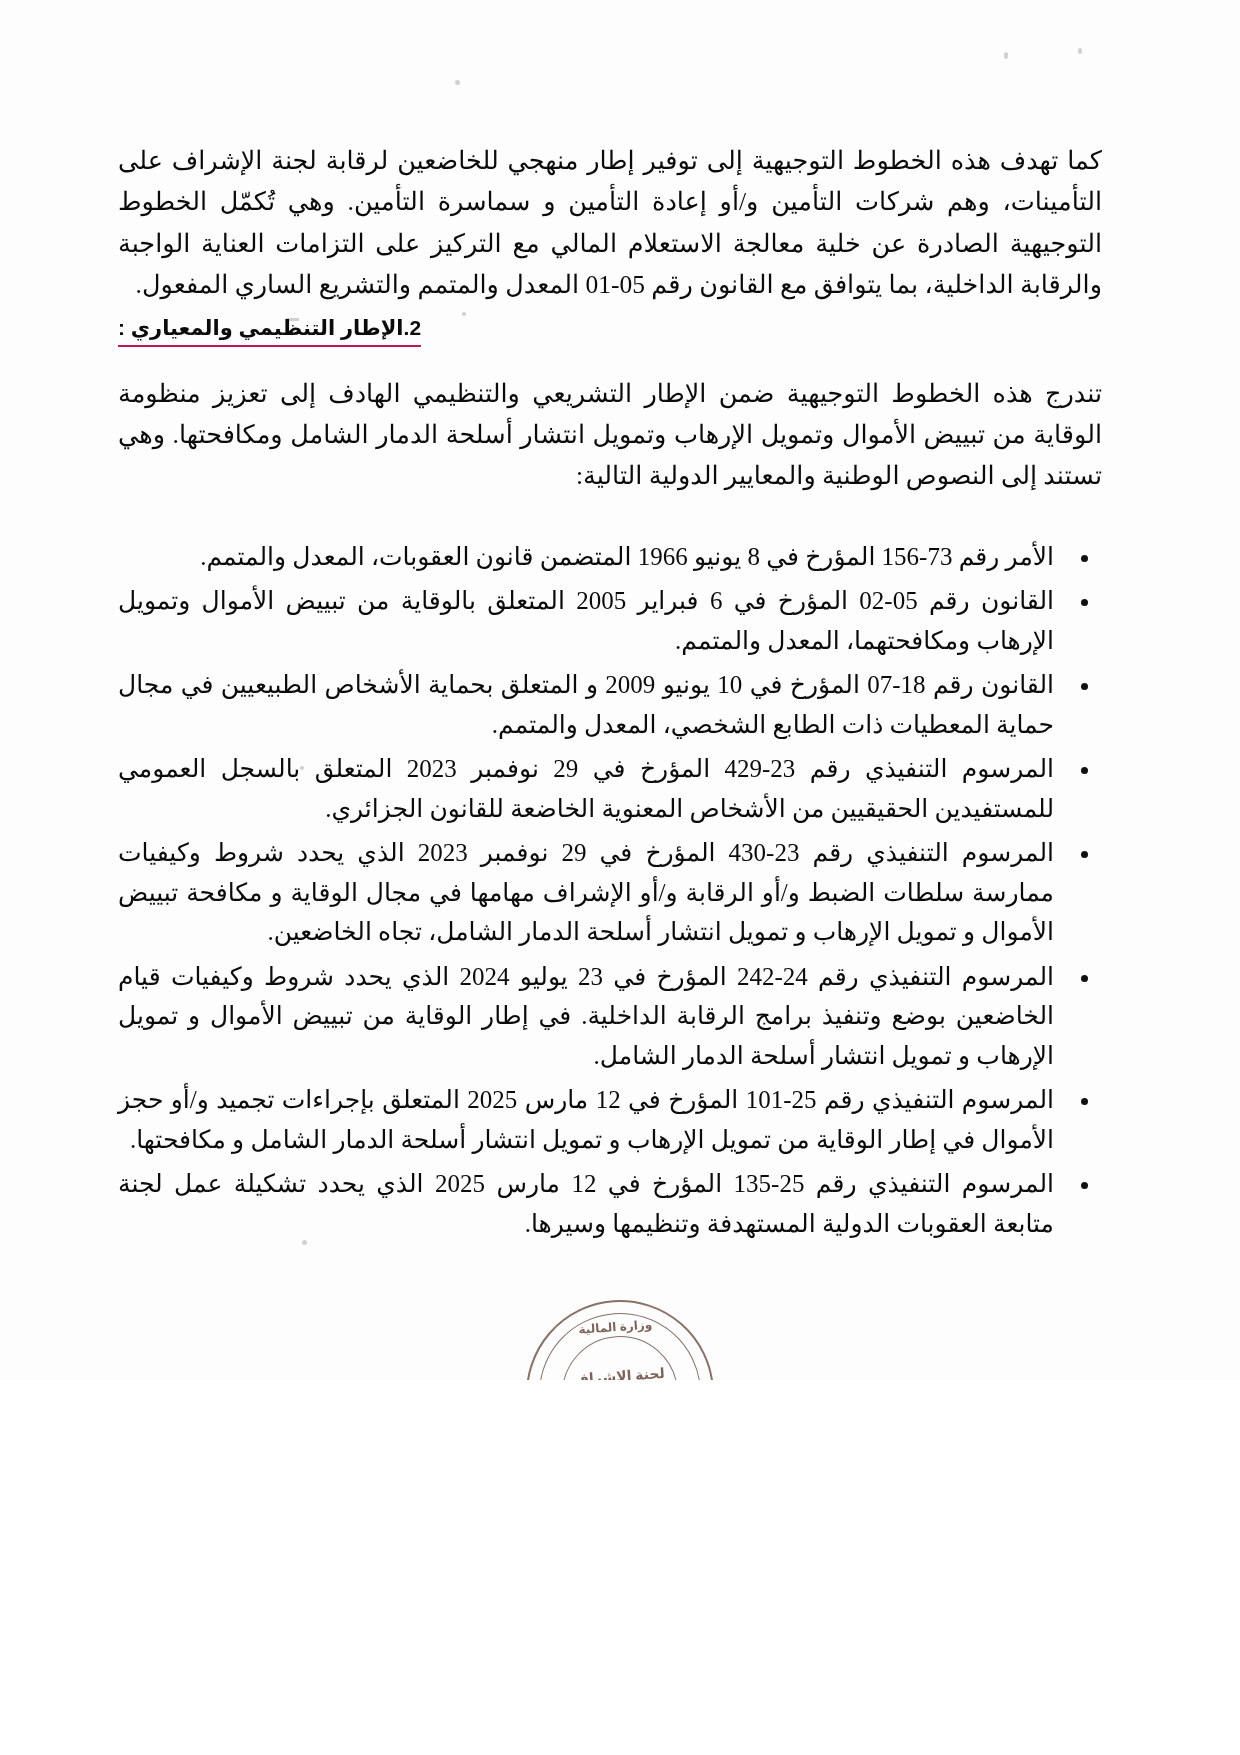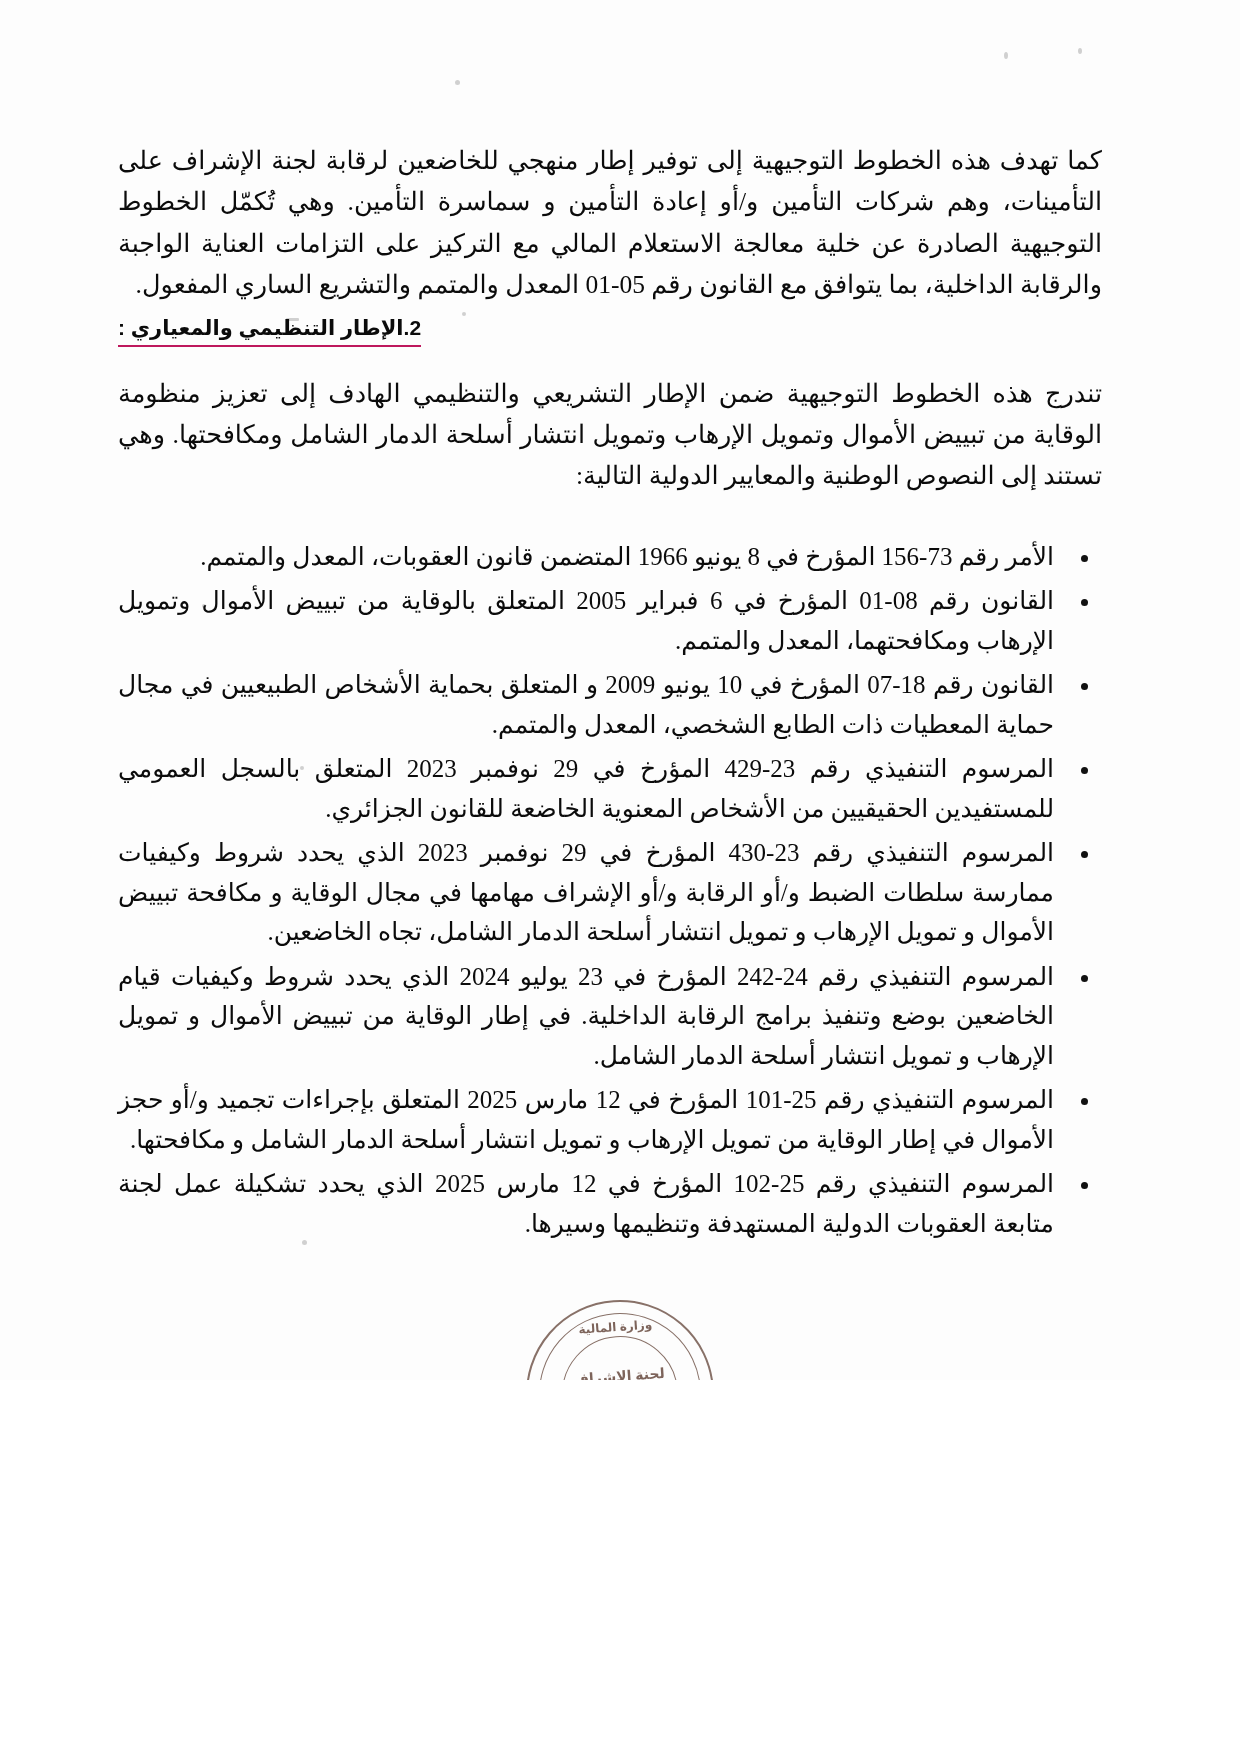--- a/index.html
+++ b/index.html
@@ -181,21 +181,21 @@
 
     <p class="para" style="margin-bottom:40px;">تندرج هذه الخطوط التوجيهية ضمن الإطار التشريعي والتنظيمي الهادف إلى تعزيز منظومة الوقاية من تبييض الأموال وتمويل الإرهاب وتمويل انتشار أسلحة الدمار الشامل ومكافحتها. وهي تستند إلى النصوص الوطنية والمعايير الدولية التالية:</p>
 
     <ul class="law-list">
       <li>
         <span class="bullet"></span>
         <span>الأمر رقم 73-156 المؤرخ في 8 يونيو 1966 المتضمن قانون العقوبات، المعدل والمتمم.</span>
       </li>
       <li>
         <span class="bullet"></span>
-        <span>القانون رقم 08-01 المؤرخ في 6 فبراير 2005 المتعلق بالوقاية من تبييض الأموال وتمويل الإرهاب ومكافحتهما، المعدل والمتمم.</span>
+        <span>القانون رقم 05-02 المؤرخ في 6 فبراير 2005 المتعلق بالوقاية من تبييض الأموال وتمويل الإرهاب ومكافحتهما، المعدل والمتمم.</span>
       </li>
       <li>
         <span class="bullet"></span>
         <span>القانون رقم 18-07 المؤرخ في 10 يونيو 2009 و المتعلق بحماية الأشخاص الطبيعيين في مجال حماية المعطيات ذات الطابع الشخصي، المعدل والمتمم.</span>
       </li>
       <li>
         <span class="bullet"></span>
         <span>المرسوم التنفيذي رقم 23-429 المؤرخ في 29 نوفمبر 2023 المتعلق بالسجل العمومي للمستفيدين الحقيقيين من الأشخاص المعنوية الخاضعة للقانون الجزائري.</span>
       </li>
       <li>
@@ -205,21 +205,21 @@
       <li>
         <span class="bullet"></span>
         <span>المرسوم التنفيذي رقم 24-242 المؤرخ في 23 يوليو 2024 الذي يحدد شروط وكيفيات قيام الخاضعين بوضع وتنفيذ برامج الرقابة الداخلية. في إطار الوقاية من تبييض الأموال و تمويل الإرهاب و تمويل انتشار أسلحة الدمار الشامل.</span>
       </li>
       <li>
         <span class="bullet"></span>
         <span>المرسوم التنفيذي رقم 25-101 المؤرخ في 12 مارس 2025 المتعلق بإجراءات تجميد و/أو حجز الأموال في إطار الوقاية من تمويل الإرهاب و تمويل انتشار أسلحة الدمار الشامل و مكافحتها.</span>
       </li>
       <li>
         <span class="bullet"></span>
-        <span>المرسوم التنفيذي رقم 25-102 المؤرخ في 12 مارس 2025 الذي يحدد تشكيلة عمل لجنة متابعة العقوبات الدولية المستهدفة وتنظيمها وسيرها.</span>
+        <span>المرسوم التنفيذي رقم 25-135 المؤرخ في 12 مارس 2025 الذي يحدد تشكيلة عمل لجنة متابعة العقوبات الدولية المستهدفة وتنظيمها وسيرها.</span>
       </li>
     </ul>
 
   </div>
 
   <div class="stamp">
     <div class="stamp-inner">
       <div class="ring r1"></div>
       <div class="ring r2"></div>
       <div class="ring r3"></div>

